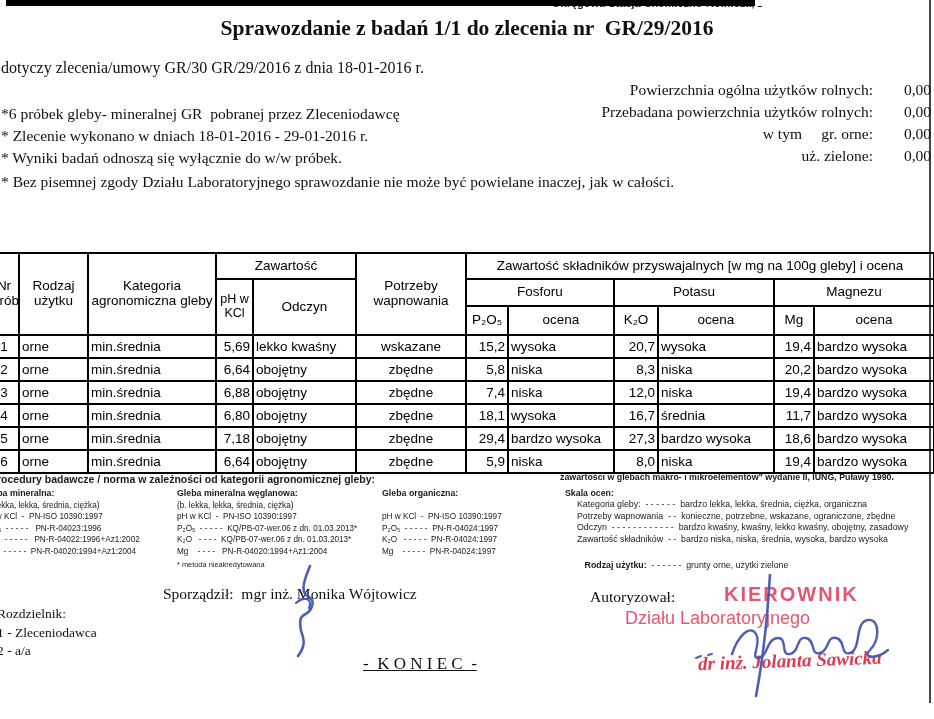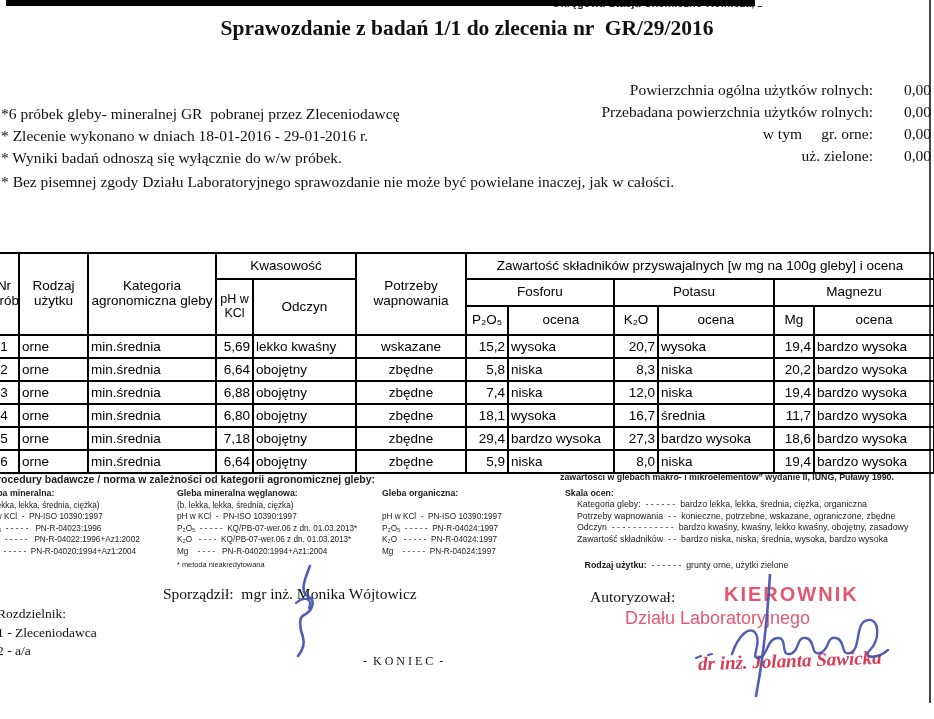--- a/index.html
+++ b/index.html
@@ -70,21 +70,21 @@
   .scale-title { font-weight:bold; white-space:pre; }
   .scale-line { white-space:pre;margin-left:12px; }
   .usage-line { margin-top:3px; white-space:pre; }
   .usage-label { font-weight:bold; }
 
   
   .prepared { left:163px; top:585px; font-size:15.5px; white-space:pre; }
   .authorized { left:590px; top:588px; font-size:15.5px; white-space:pre; }
   .distribution { left:-3px; top:605px; font-size:13.5px; line-height:18.5px; }
   .dist-line { white-space:pre; }
-  .end-mark { left:363px; top:654px; font-size:12px; white-space:pre; }
+  .end-mark { left:363px; top:654px; font-size:17px; white-space:pre;text-decoration:underline; }
 
   .stamp-l1 { left:724px; top:583px; font-family:"Liberation Sans",sans-serif;
     font-weight:bold; font-size:20px; letter-spacing:2px; color:#e25872; }
   .stamp-l2 { left:625px; top:608px; font-family:"Liberation Sans",sans-serif;
     font-size:18px; color:#e25872; }
   .stamp-l3 { left:698px; top:650px; font-style:italic; font-weight:bold;
     font-size:19px; color:#da3b54; transform:rotate(-2deg); }
 
   .sig { pointer-events:none; }
   .sig path { fill:none; stroke:#3f51ad; stroke-linecap:round; stroke-linejoin:round; opacity:0.92; }
@@ -94,20 +94,21 @@
 
 <div class="page">
 
   <div class="abs topbar"></div>
   <div class="abs letterhead-clip">
     <span>Okręgowa Stacja Chemiczno-Rolnicza, 26-900 Kozienice</span>
   </div>
   <div class="abs scan-edge"></div>
 
   <div class="abs doc-title">Sprawozdanie z badań 1/1 do zlecenia nr  GR/29/2016</div>
+  <div class="abs subject">dotyczy zlecenia/umowy GR/30 GR/29/2016 z dnia 18-01-2016 r.</div>
 
   <div class="abs area">
     <div class="area-row">
       <span class="area-label">Powierzchnia ogólna użytków rolnych:</span>
       <span class="area-value">0,00</span>
     </div>
     <div class="area-row">
       <span class="area-label">Przebadana powierzchnia użytków rolnych:</span>
       <span class="area-value">0,00</span>
     </div>
@@ -143,21 +144,21 @@
           <col style="width:44px">
         <col style="width:116px">
           <col style="width:40px">
           <col style="width:120px">
       </colgroup>
       <thead>
         <tr class="h1">
           <th rowspan="3">Nr próbki</th>
           <th rowspan="3">Rodzaj użytku</th>
           <th rowspan="3">Kategoria agronomiczna gleby</th>
-          <th colspan="2">Kwasowość</th>
+          <th colspan="2">Zawartość</th>
           <th rowspan="3">Potrzeby wapnowania</th>
           <th colspan="6">Zawartość składników przyswajalnych [w mg na 100g gleby] i ocena</th>
         </tr>
         <tr class="h2">
           <th rowspan="2" class="th-ph">pH w KCl</th>
           <th rowspan="2">Odczyn</th>
           <th colspan="2">Fosforu</th>
           <th colspan="2">Potasu</th>
           <th colspan="2">Magnezu</th>
         </tr>

